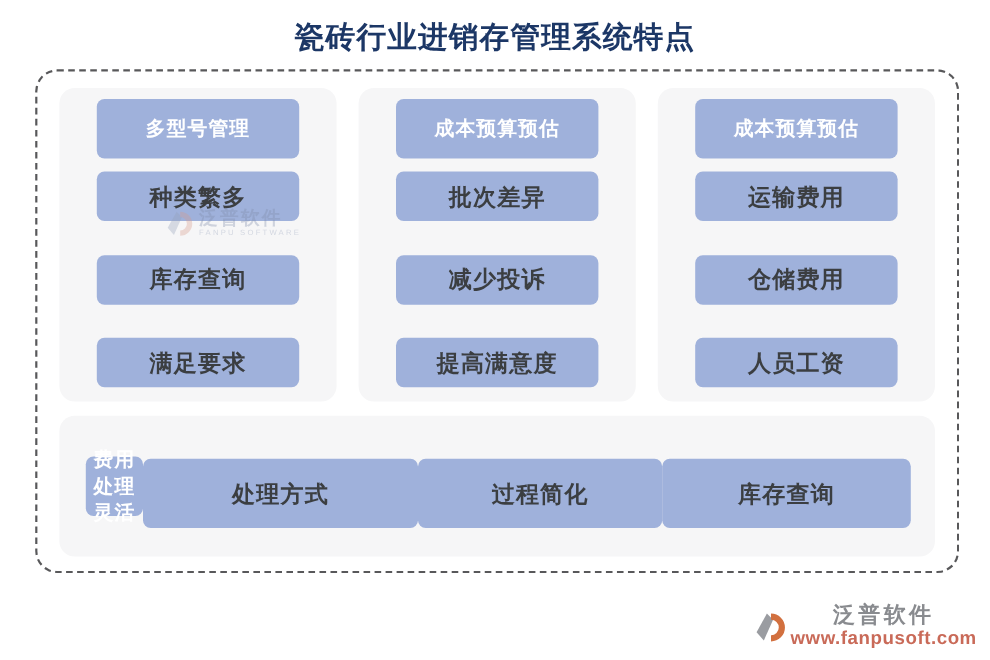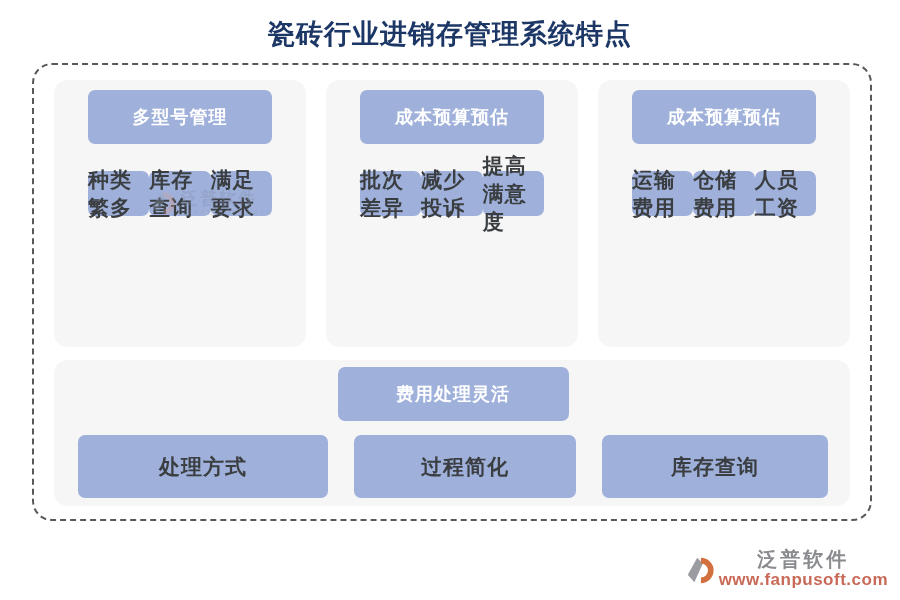--- a/index.html
+++ b/index.html
@@ -42,52 +42,52 @@
     flex-direction: column;
     align-items: center;
     padding: 10px 0 13px 0;
   }
   .pill {
     background: var(--button_bg, #9fb1db);
     border-radius: 7px;
     display: flex;
     align-items: center;
     justify-content: center;
+    text-align: center;
   }
   .pill.header {
     width: 73%;
     height: 54px;
     color: var(--header_text, #ffffff);
     font-weight: bold;
     font-size: 18px;
     letter-spacing: 1px;
   }
   .items-stack {
     flex: 1;
     width: 73%;
-    margin-top: 27px;
-    display: flex;
-    flex-direction: row;
+    margin-top: 12px;
+    display: flex;
+    flex-direction: column;
     justify-content: space-between;
   }
   .pill.item {
     width: 100%;
     height: 45px;
     color: var(--item_text, #3b3e41);
     font-weight: bold;
     font-size: 21px;
     letter-spacing: 1px;
   }
   .bottom-panel {
     margin-top: 13px;
     flex: 1;
     background: var(--panel_bg, #f6f6f7);
     border-radius: 14px;
     display: flex;
-    flex-direction: column;
     align-items: center;
     padding: 7px 22px 8px 24px;
   }
   .bottom-panel .pill.header { width: 231px; }
   .bottom-items-row {
     width: 100%;
     margin-top: 14px;
     display: flex;
     justify-content: space-between;
   }

